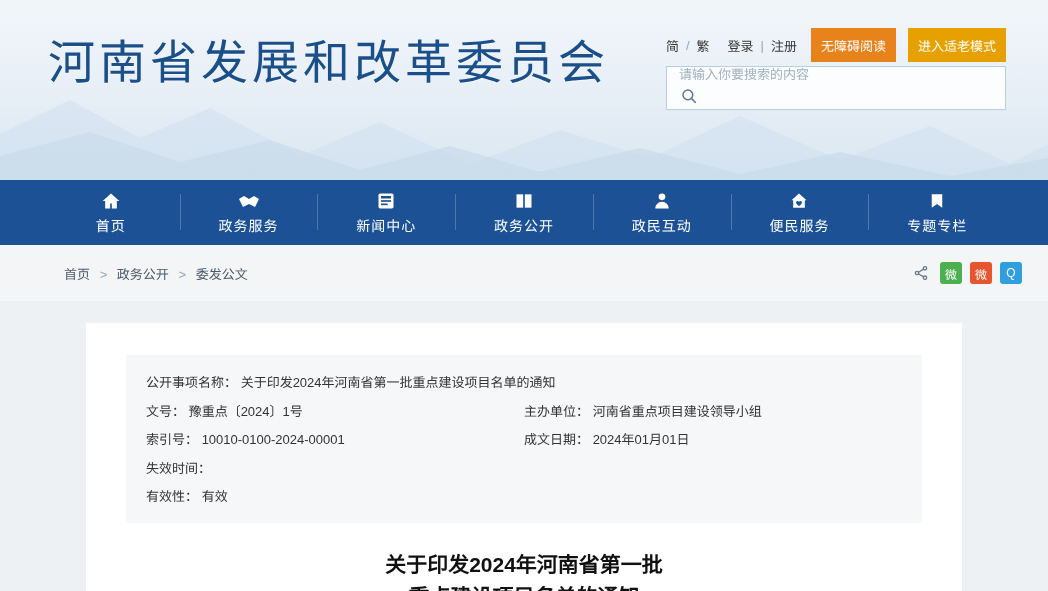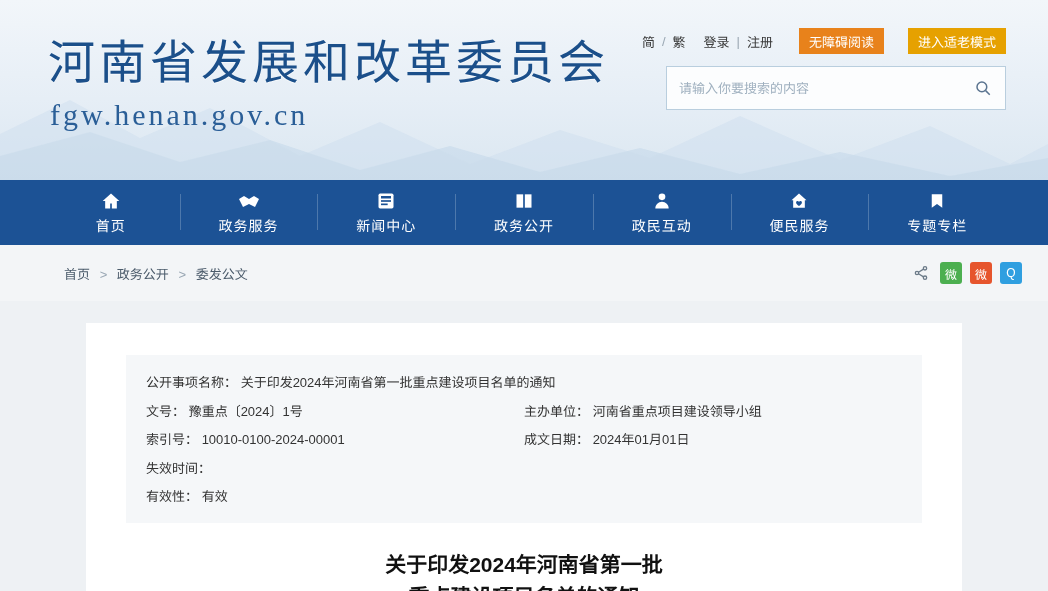--- a/index.html
+++ b/index.html
@@ -52,37 +52,38 @@
     align-items: center;
     font-size: 13px;
     color: #444;
   }
   .top-links .lnk { cursor: pointer; color: #3a3a3a; padding: 0 2px; }
   .top-links .sep { color: #9aa7b3; padding: 0 5px; }
   .pill {
     display: inline-flex;
     align-items: center;
     justify-content: center;
-    height: 26px;
+    height: 34px;
     padding: 0 10px;
     font-size: 13px;
     color: #fff;
-    margin-left: 24px;
+    margin-left: 12px;
   }
   .pill.orange { background: #e8821b; }
   .pill.gold { background: #e6a100; }
 
   .search-box {
     position: absolute;
     right: 42px; top: 66px;
     width: 340px; height: 44px;
     background: rgba(255,255,255,.85);
     border: 1px solid #b9cede;
     display: flex;
-    align-items: flex-end;
+    align-items: flex-start;
+    flex-direction: column;
   }
   .search-box input {
     flex: 1;
     border: none;
     outline: none;
     background: transparent;
     height: 100%;
     padding: 0 12px;
     font-size: 13px;
     color: #333;
@@ -202,21 +203,20 @@
 <body>
 
 <div class="header">
 
   <svg class="mountains" viewBox="0 0 1048 120" preserveAspectRatio="none">
     <path d="M0,120 L0,74 L70,40 L140,78 L210,48 L300,96 L380,62 L470,104 L560,70 L650,98 L740,56 L840,100 L930,66 L1010,104 L1048,84 L1048,120 Z" fill="#cddded" opacity="0.85"></path>
     <path d="M0,120 L0,96 L90,72 L180,102 L270,80 L360,110 L450,86 L540,112 L640,88 L740,114 L840,92 L950,116 L1048,98 L1048,120 Z" fill="#bcd2e6" opacity="0.8"></path>
   </svg>
 
   <div class="site-title">河南省发展和改革委员会</div>
-  <div class="site-domain">fgw.henan.gov.cn</div>
 
   <div class="top-links">
     <span class="lnk">简</span>
     <span class="sep">/</span>
     <span class="lnk">繁</span>
     <span style="width:14px"></span>
     <span class="lnk">登录</span>
     <span class="sep">|</span>
     <span class="lnk">注册</span>
     <span class="pill orange">无障碍阅读</span>

